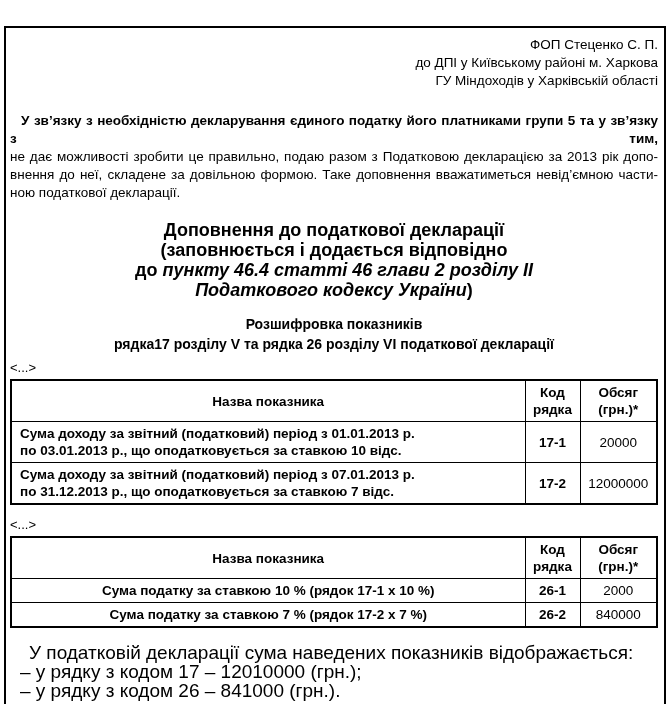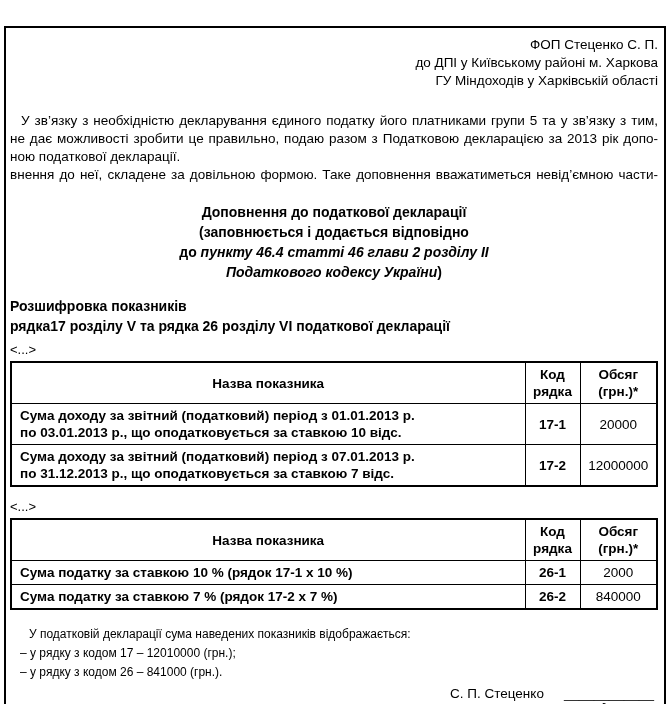--- a/index.html
+++ b/index.html
@@ -25,35 +25,35 @@
     line-height: 18px;
     margin-top: 0;
   }
   
   .intro {
     margin-top: 22px;
     font-size: 13.5px;
     line-height: 18px;
   }
   .intro .line { text-align: justify; text-align-last: justify; }
-  .intro .line.first { text-indent: 11px; }
+  .intro .line.first { text-indent: 11px; font-weight: bold; }
   .intro .line.last { text-align: left; text-align-last: left; }
   
   .title-block {
     margin-top: 18px;
     text-align: center;
     font-weight: bold;
-    font-size: 14px;
+    font-size: 18px;
     line-height: 20px;
   }
   .title-block .italic { font-style: italic; }
   
   .subtitle {
     margin-top: 14px;
-    text-align: left;
+    text-align: center;
     font-weight: bold;
     font-size: 14px;
     line-height: 20px;
   }
   
   .omission {
     font-size: 13px;
     line-height: 14px;
     margin-top: 7px;
   }
@@ -89,26 +89,26 @@
   }
   table.decl-table td.amount-cell {
     text-align: center;
     font-weight: normal;
     width: 77px;
     padding: 3px 2px;
   }
   th.col-code { width: 55px; }
   th.col-amount { width: 77px; }
   table.decl-table.t1 td { height: 40px; }
-  table.decl-table.t2 td { height: 22px; }
+  table.decl-table.t2 td { height: 22px; text-align: center; }
   
   .summary {
     margin-top: 15px;
     margin-left: 10px;
-    font-size: 12px;
+    font-size: 19px;
     line-height: 19px;
   }
   .summary .line.first { text-indent: 9px; }
   
   .signature-row {
     margin-top: 4px;
     display: flex;
     justify-content: flex-end;
     align-items: flex-start;
     gap: 20px;
@@ -133,22 +133,22 @@
 
   <div class="addressee">
     <div>ФОП Стеценко С. П.</div>
     <div>до ДПІ у Київському районі м. Харкова</div>
     <div>ГУ Міндоходів у Харківській області</div>
   </div>
 
   <div class="intro">
     <div class="line first">У зв’язку з необхідністю декларування єдиного податку його платниками групи 5 та у зв’язку з тим,</div>
     <div class="line">не дає можливості зробити це правильно, подаю разом з Податковою декларацією за 2013 рік допо-</div>
+    <div class="line">внення до неї, складене за довільною формою. Таке доповнення вважатиметься невід’ємною части-</div>
     <div class="line last">ною податкової декларації.</div>
-    <div class="line">внення до неї, складене за довільною формою. Таке доповнення вважатиметься невід’ємною части-</div>
   </div>
 
   <div class="title-block">
     <div>Доповнення до податкової декларації</div>
     <div>(заповнюється і додається відповідно</div>
     <div><span>до </span><span class="italic">пункту 46.4 статті 46 глави 2 розділу II</span></div>
     <div><span class="italic">Податкового кодексу України</span><span>)</span></div>
   </div>
 
   <div class="subtitle">

